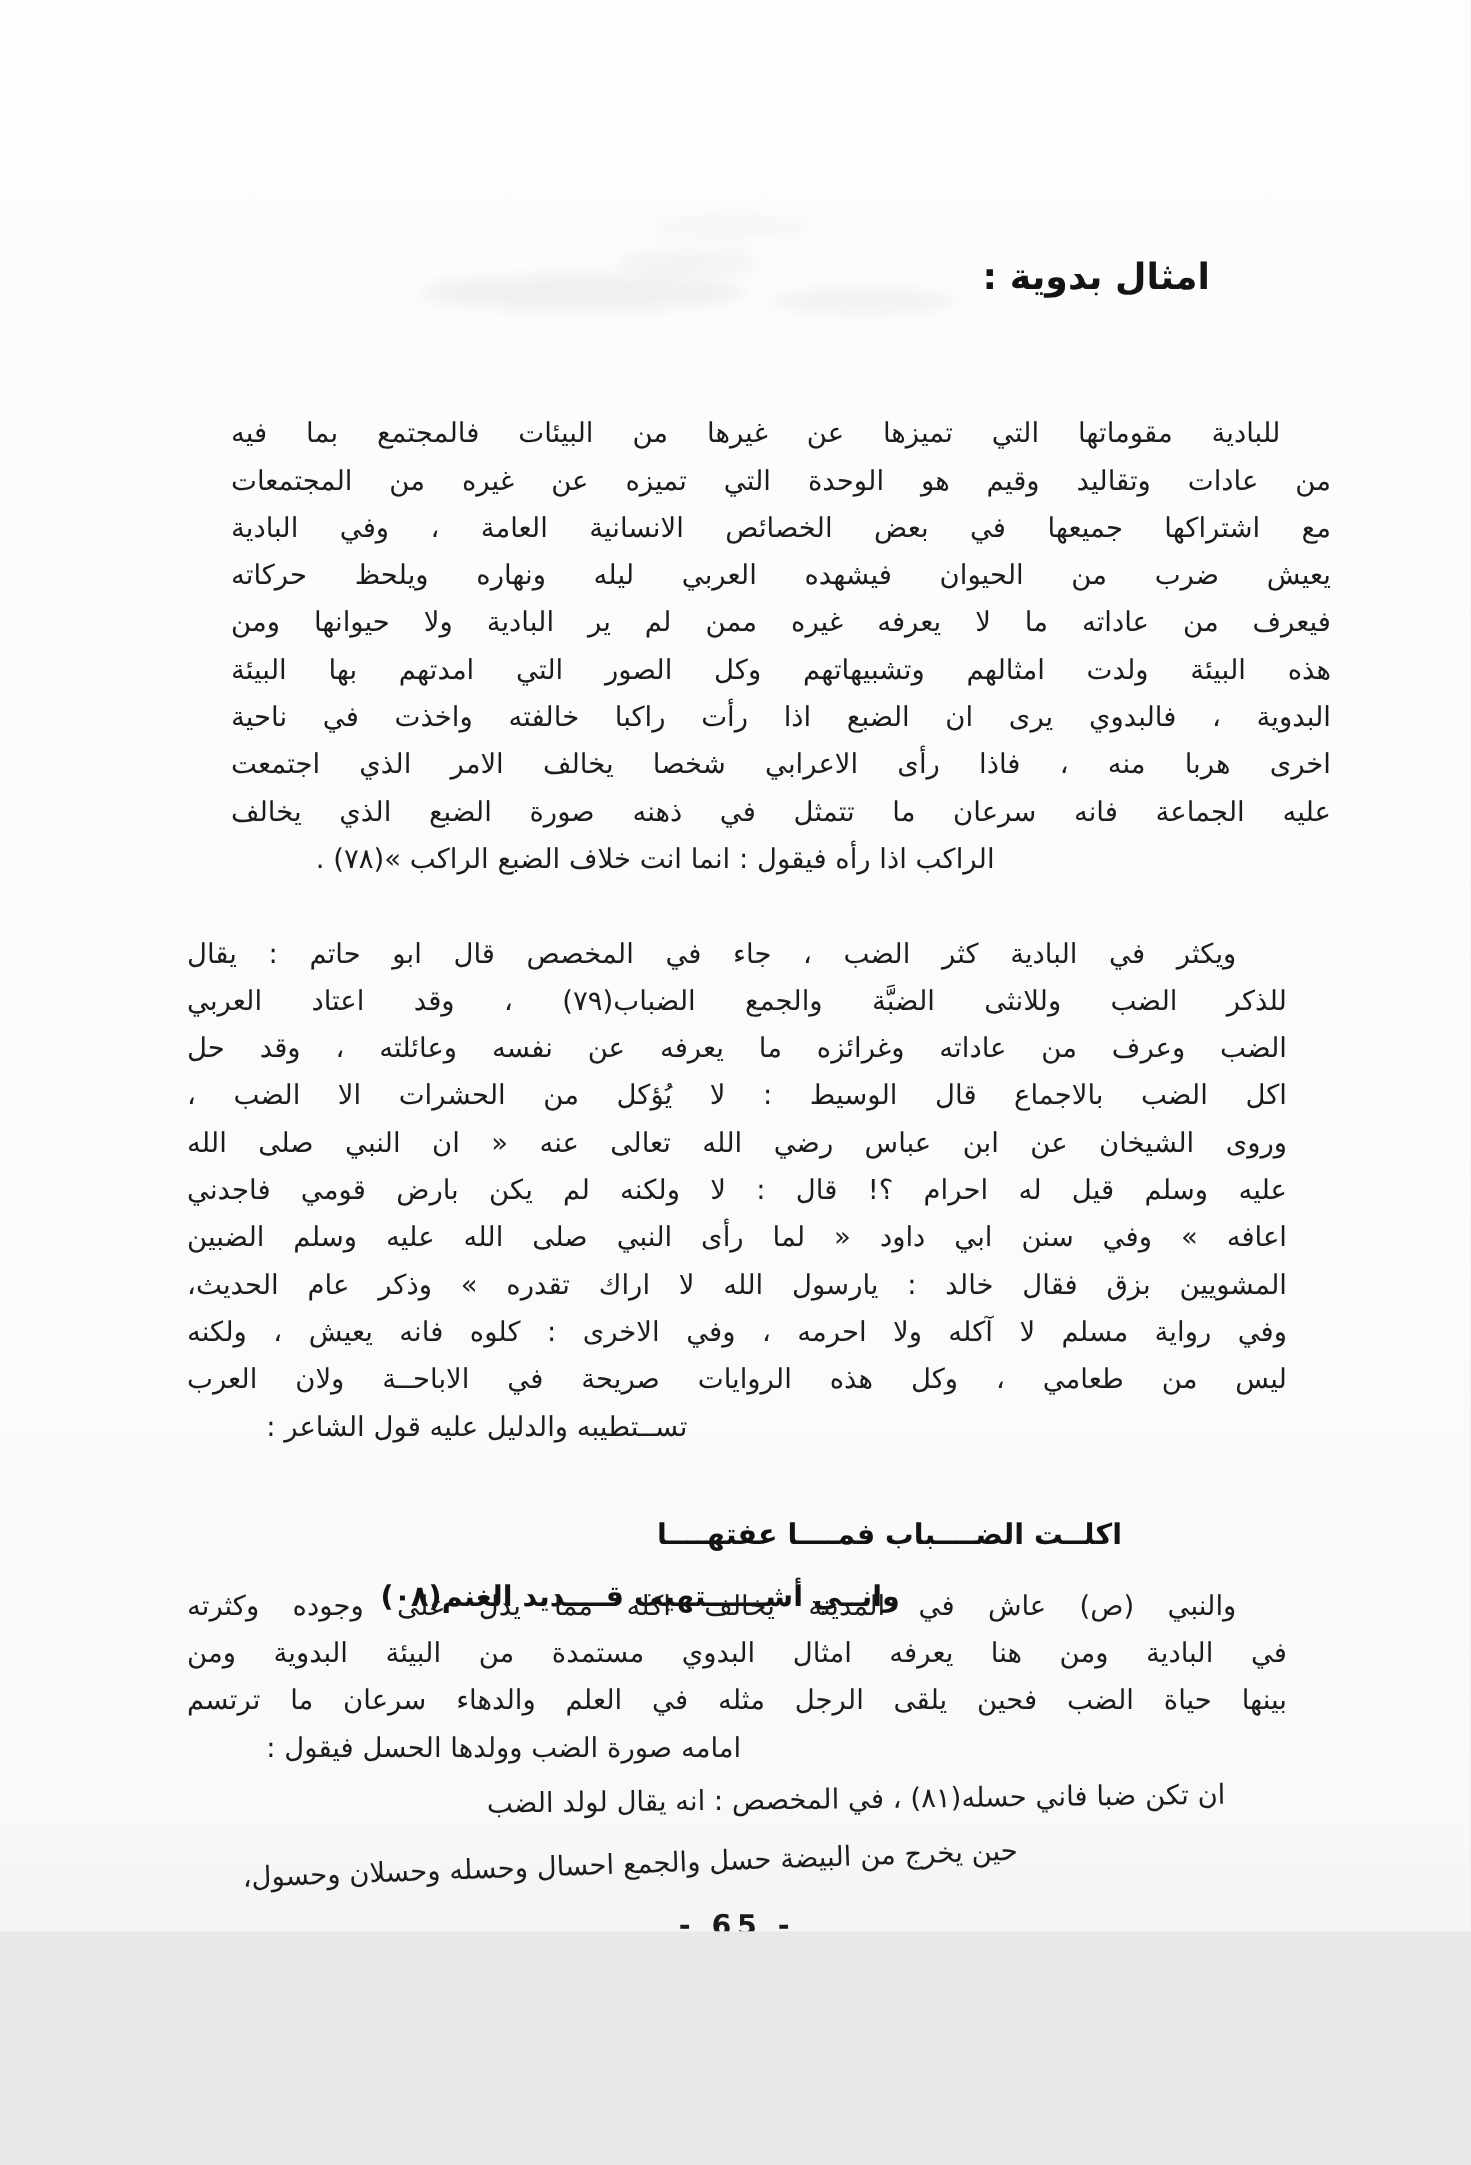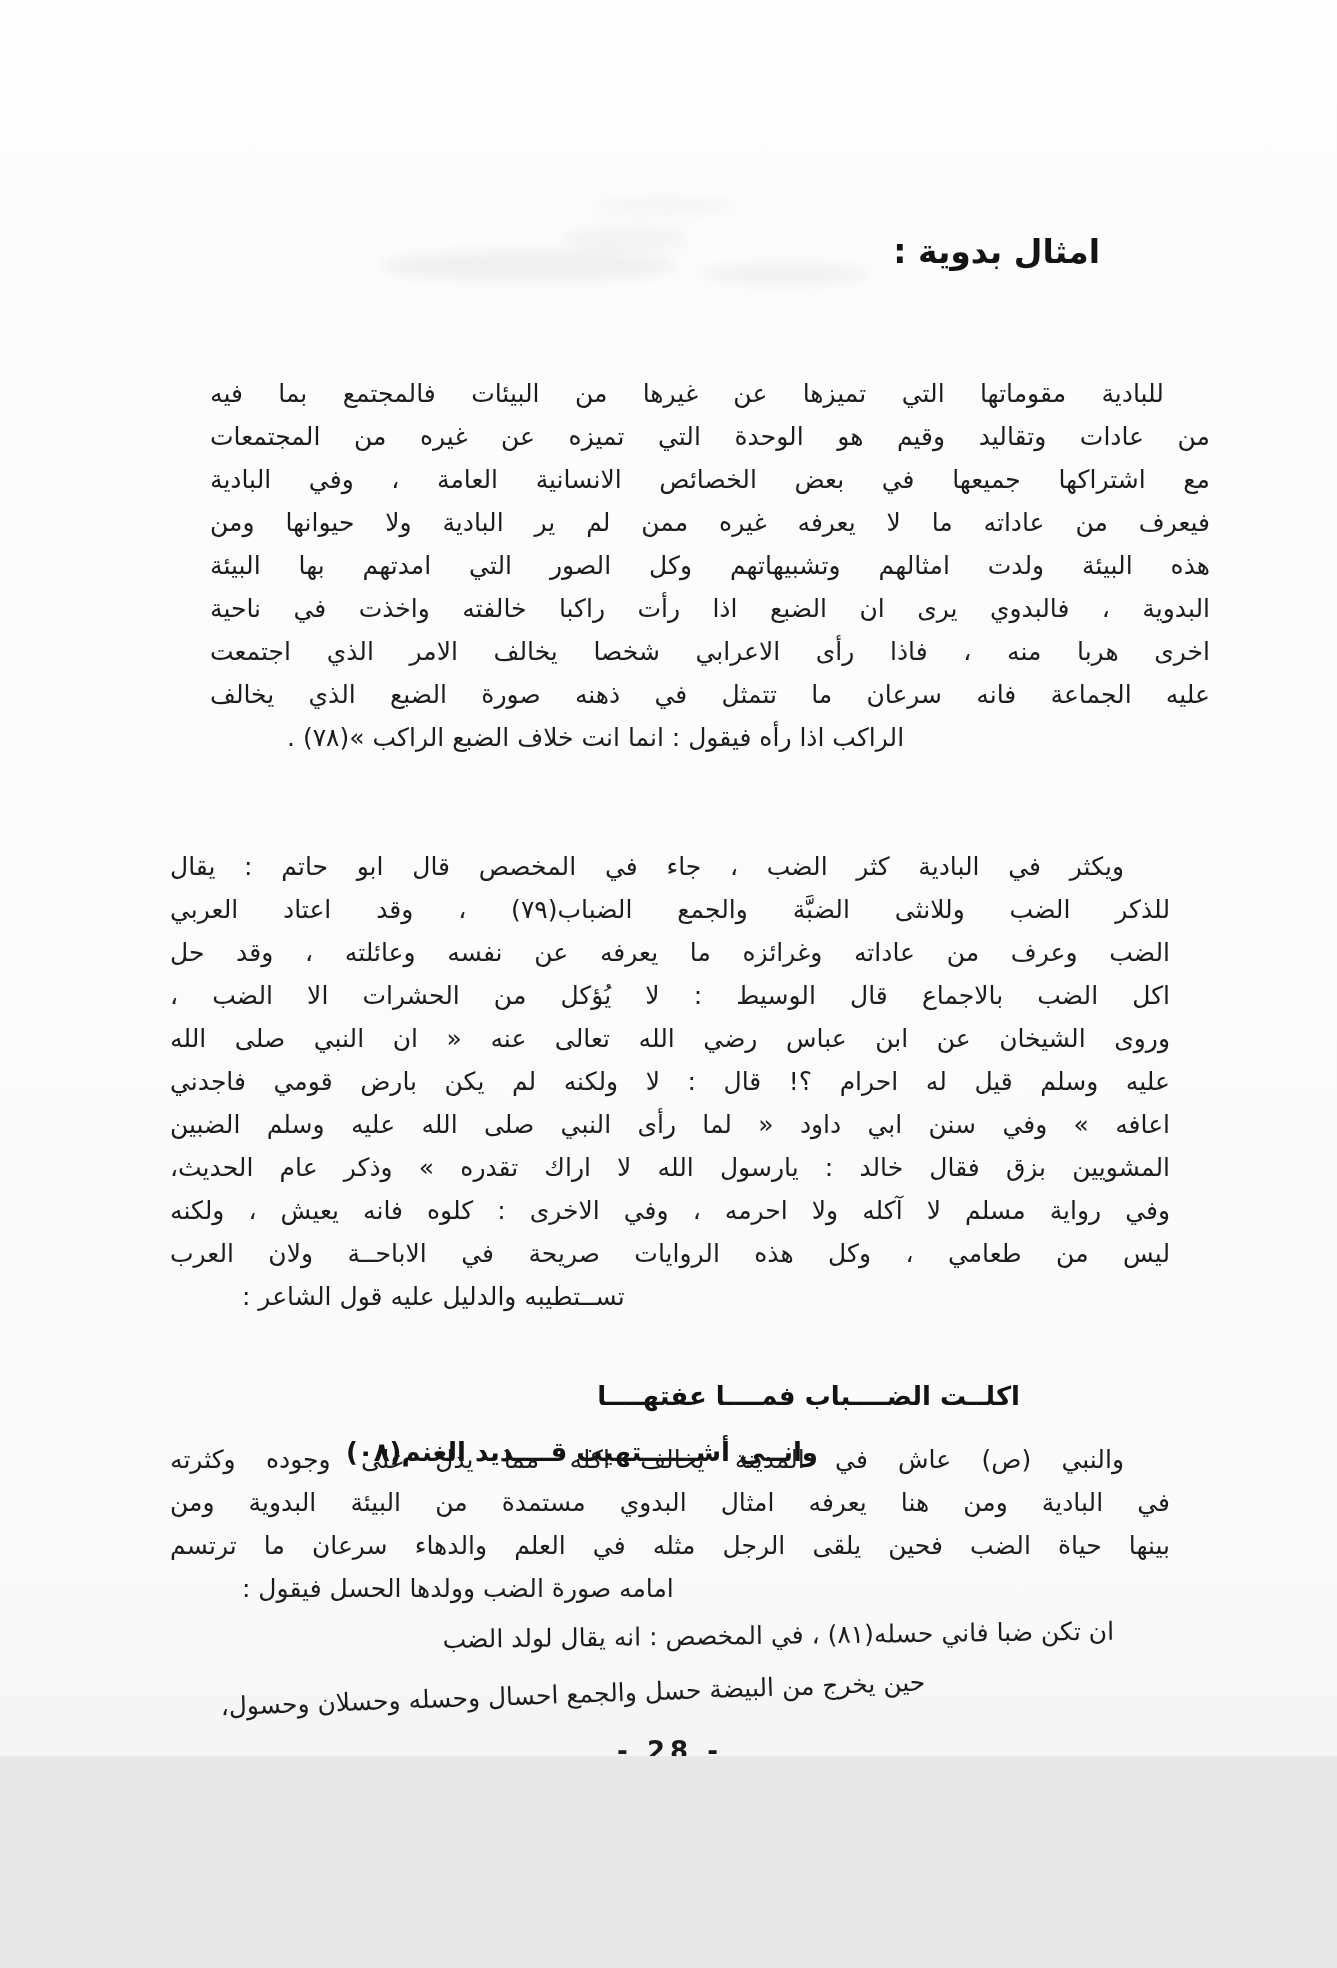--- a/index.html
+++ b/index.html
@@ -65,20 +65,21 @@
   <div class="smudge s3"></div>
   <div class="smudge s4"></div>
   <div class="bottomstrip"></div>
 
   <h1 class="title">امثال بدوية :</h1>
 
   <div class="para" id="p1">
     <div class="ln indent">للبادية مقوماتها التي تميزها عن غيرها من البيئات فالمجتمع بما فيه</div>
     <div class="ln">من عادات وتقاليد وقيم هو الوحدة التي تميزه عن غيره من المجتمعات</div>
     <div class="ln">مع اشتراكها جميعها في بعض الخصائص الانسانية العامة ، وفي البادية</div>
+    <div class="ln">يعيش ضرب من الحيوان فيشهده العربي ليله ونهاره ويلحظ حركاته</div>
     <div class="ln">فيعرف من عاداته ما لا يعرفه غيره ممن لم ير البادية ولا حيوانها ومن</div>
     <div class="ln">هذه البيئة ولدت امثالهم وتشبيهاتهم وكل الصور التي امدتهم بها البيئة</div>
     <div class="ln">البدوية ، فالبدوي يرى ان الضبع اذا رأت راكبا خالفته واخذت في ناحية</div>
     <div class="ln">اخرى هربا منه ، فاذا رأى الاعرابي شخصا يخالف الامر الذي اجتمعت</div>
     <div class="ln">عليه الجماعة فانه سرعان ما تتمثل في ذهنه صورة الضبع الذي يخالف</div>
     <div class="ln endleft p1last">الراكب اذا رأه فيقول : انما انت خلاف الضبع الراكب »(٧٨) .</div>
   </div>
 
   <div class="para" id="p2">
     <div class="ln indent">ويكثر في البادية كثر الضب ، جاء في المخصص قال ابو حاتم : يقال</div>
@@ -104,15 +105,15 @@
     <div class="ln">في البادية ومن هنا يعرفه امثال البدوي مستمدة من البيئة البدوية ومن</div>
     <div class="ln">بينها حياة الضب فحين يلقى الرجل مثله في العلم والدهاء سرعان ما ترتسم</div>
     <div class="ln endleft">امامه صورة الضب وولدها الحسل فيقول :</div>
   </div>
 
   <div class="para" id="p4">
     <div class="ln p4l1">ان تكن ضبا فاني حسله(٨١) ، في المخصص : انه يقال لولد الضب</div>
     <div class="ln endleft p4l2">حين يخرج من البيضة حسل والجمع احسال وحسله وحسلان وحسول،</div>
   </div>
 
-  <div class="pagenum">- 28 -</div>
+  <div class="pagenum">- 65 -</div>
 
 </div>
 
 </body></html>

